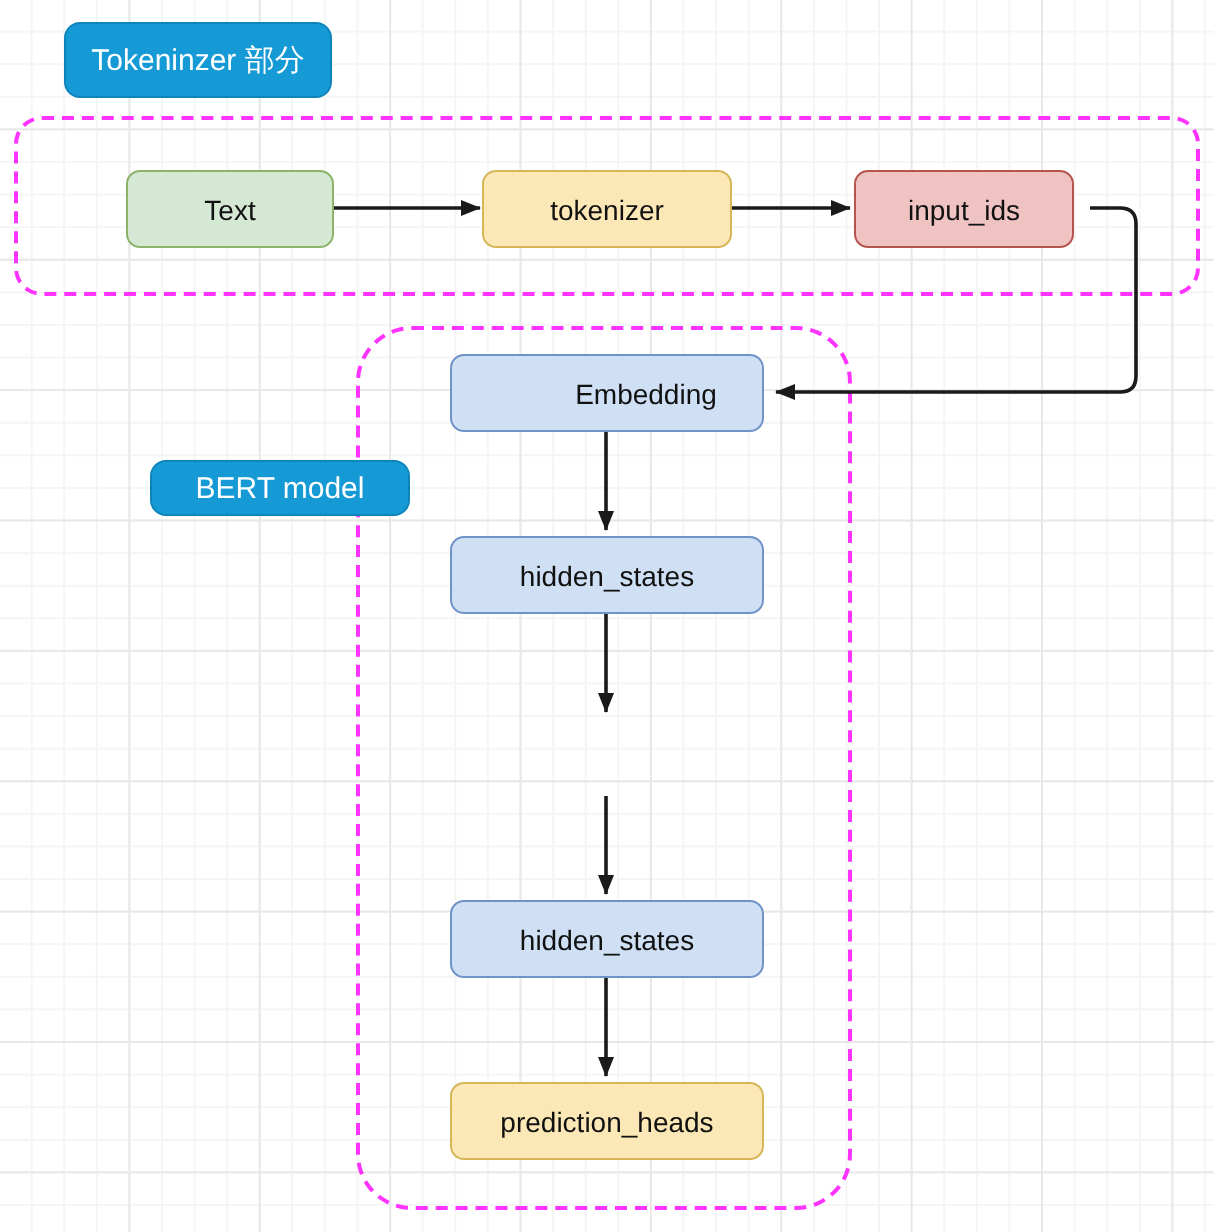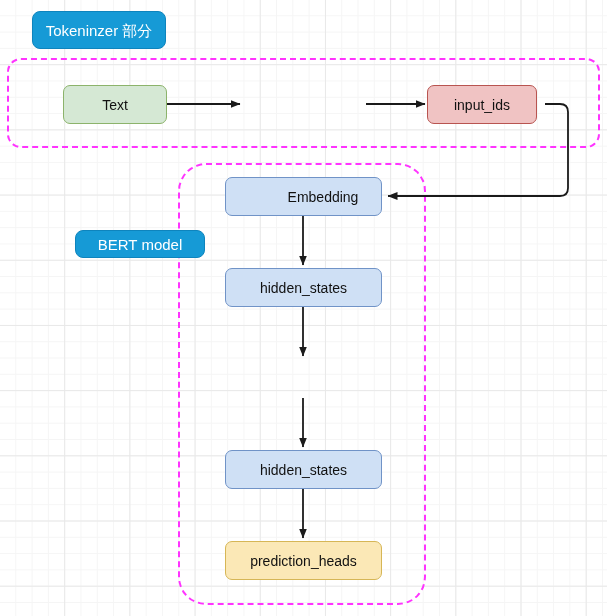--- a/index.html
+++ b/index.html
@@ -104,20 +104,21 @@
       <line x1="303" y1="489" x2="303" y2="538" marker-end="url(#arrow)"></line>
     </g>
   </svg>
 
   <div class="group-label" id="label-tokenizer-group" style="left:8px; top:11px; width:134px; height:38px;margin-left:24px;">Tokeninzer 部分</div>
 
   <div class="group-label" id="label-bert-group" style="left:75px; top:230px; width:130px; height:28px;">BERT model</div>
 
   <div class="node green" style="left:63px; top:85px; width:104px; height:39px;">Text</div>
 
+  <div class="node yellow" style="left:241px; top:85px; width:125px; height:39px;">tokenizer</div>
 
   <div class="node red" style="left:427px; top:85px; width:110px; height:39px;">input_ids</div>
 
   <div class="node blue" style="left:225px; top:177px; width:157px; height:39px;padding-left:39px;">Embedding</div>
 
   <div class="node blue" style="left:225px; top:268px; width:157px; height:39px;">hidden_states</div>
 
 
   <div class="node blue" style="left:225px; top:450px; width:157px; height:39px;">hidden_states</div>
 

